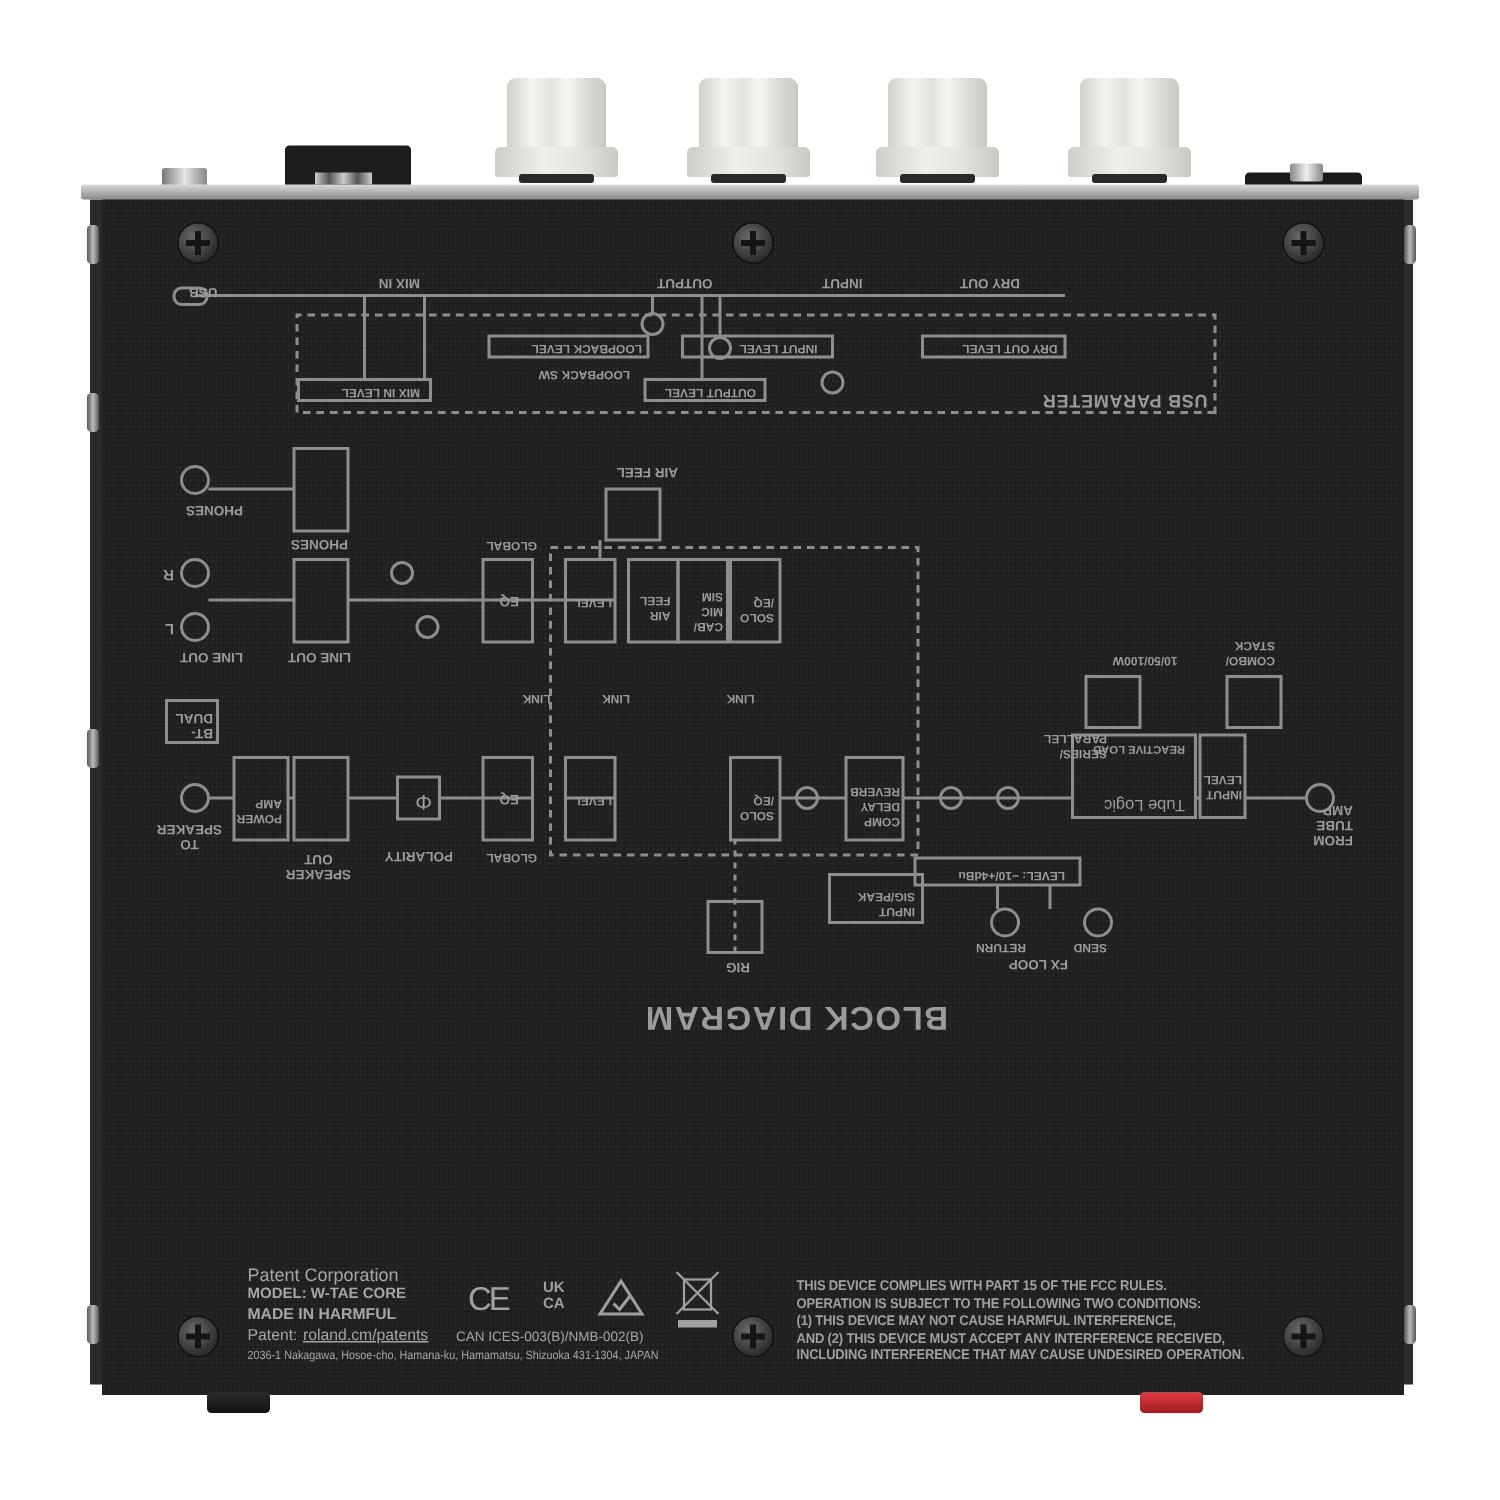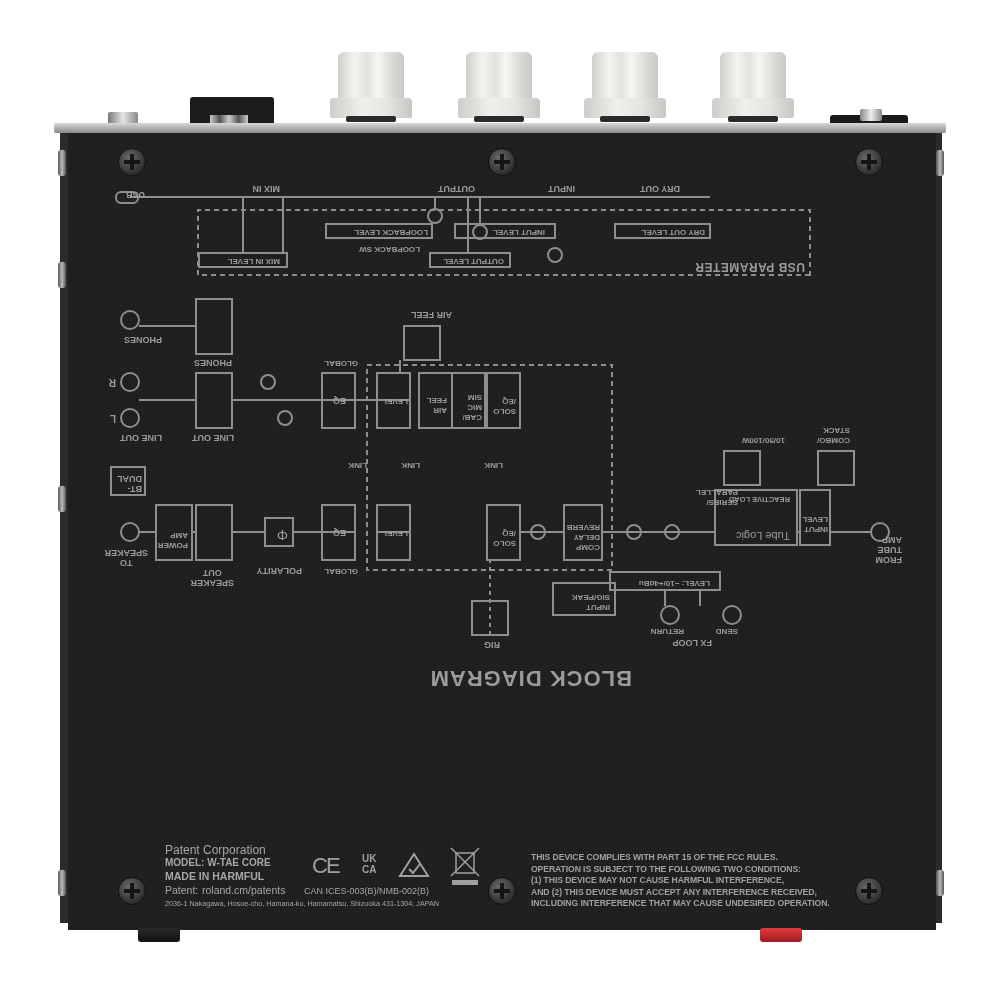--- a/index.html
+++ b/index.html
@@ -239,21 +239,21 @@
   <div class="label-text" style="left:290px;top:412px;font-size:8px;font-weight:bold;">LEVEL: −10/+4dBu</div>
   <div class="label-text" style="left:288px;top:352px;font-size:9px;font-weight:bold;">FX LOOP</div>
   <div class="label-text" style="left:262px;top:364px;font-size:8px;font-weight:bold;">SEND</div>
   <div class="label-text" style="left:316px;top:364px;font-size:8px;font-weight:bold;">RETURN</div>
 </div>
 
 <div class="label-text" style="left:165px;top:843px;font-size:12px;color:#a6a6a6;">Patent Corporation</div>
 <div class="label-text" style="left:165px;top:857px;font-size:10px;font-weight:bold;color:#a6a6a6;">MODEL: W-TAE CORE</div>
 <div class="label-text" style="left:165px;top:870px;font-size:10.5px;font-weight:bold;color:#a6a6a6;">MADE IN HARMFUL</div>
 <div class="label-text" style="left:165px;top:884px;font-size:10.5px;color:#a6a6a6;">Patent:</div>
-<div class="label-text" style="left:202px;top:884px;font-size:10.5px;color:#a6a6a6;">roland.cm/patents</div>
+<div class="label-text" style="left:202px;top:884px;font-size:10.5px;color:#a6a6a6;text-decoration:underline;">roland.cm/patents</div>
 <div class="label-text" style="left:304px;top:886px;font-size:9px;color:#a6a6a6;">CAN ICES-003(B)/NMB-002(B)</div>
 <div class="label-text" style="left:165px;top:899px;font-size:8px;color:#a6a6a6;transform:scaleX(0.9);transform-origin:left top;">2036-1 Nakagawa, Hosoe-cho, Hamana-ku, Hamamatsu, Shizuoka 431-1304, JAPAN</div>
 
 <div class="label-text" style="left:312px;top:853px;font-size:22px;color:#a0a0a0;letter-spacing:-2px;">CE</div>
 <div class="abs" style="left:362px;top:853px;width:22px;color:#a0a0a0;font-size:10px;font-weight:bold;line-height:11px;font-family:'Liberation Sans',sans-serif;">UK<br>CA</div>
 <svg class="abs" style="left:398px;top:852px;" width="32" height="26">
     <polygon points="16,2 30,24 2,24" fill="none" stroke="#a0a0a0" stroke-width="2"></polygon>
     <path d="M11,17 L15,21 L22,12" fill="none" stroke="#a0a0a0" stroke-width="2"></path>
   </svg>
 <svg class="abs" style="left:448px;top:845px;" width="34" height="42">

